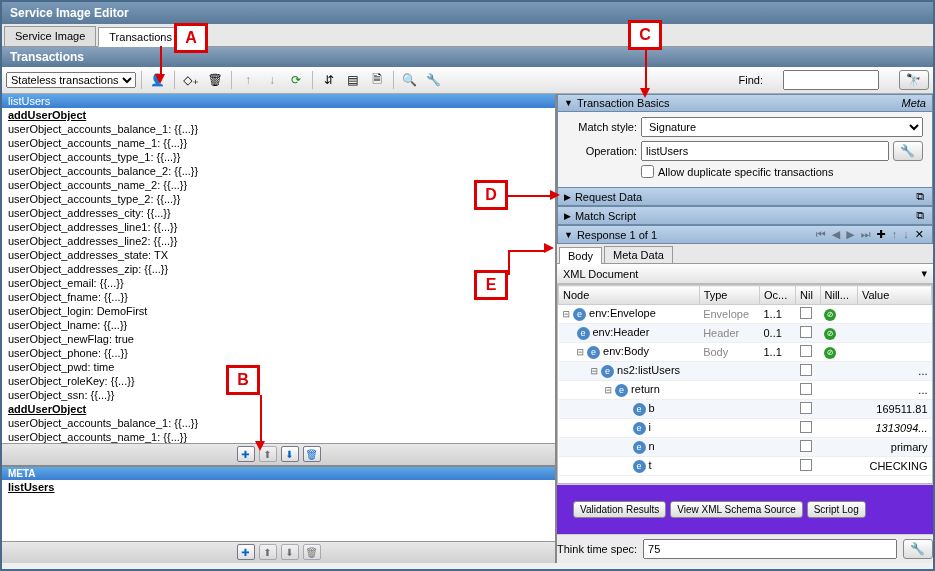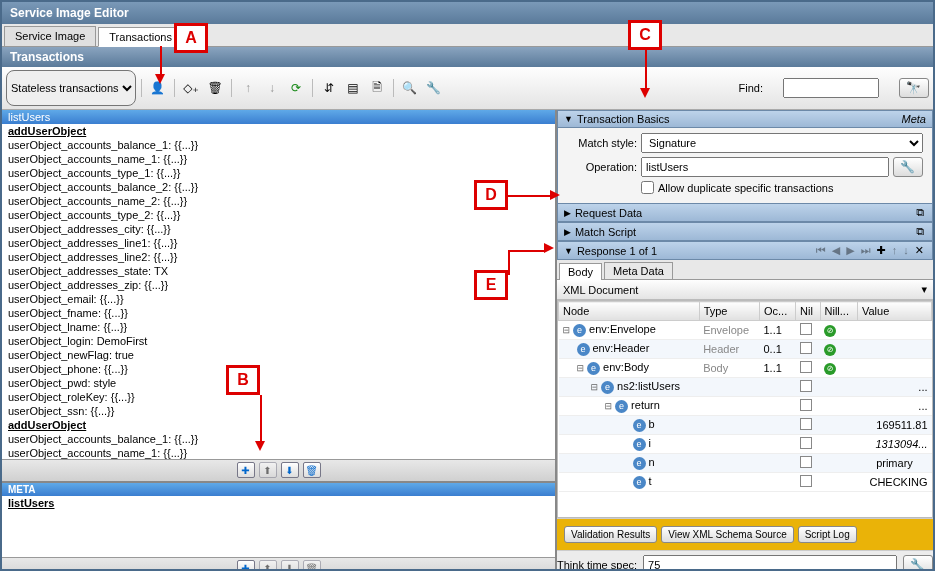--- a/index.html
+++ b/index.html
@@ -50,22 +50,21 @@
   .toolbar {
     background: linear-gradient(to bottom, #fefefe, #e4e4e4);
     border-bottom: 1px solid #aaa;
     padding: 3px 4px;
     display: flex;
     align-items: center;
     gap: 2px;
   }
   .toolbar select {
     font-size: 11px;
-    height: 36px;
-    border-radius: 8px;
+    height: 16px;
   }
   .tool-sep {
     width: 1px;
     height: 18px;
     background: #bbb;
     margin: 0 3px;
   }
   .tool-btn {
     width: 22px;
     height: 20px;
@@ -239,22 +238,22 @@
     margin-right:3px;
   }
   .noentry {
     display:inline-block;width:12px;height:12px;border-radius:50%;
     background:#2a9b2a;color:white;font-size:8px;text-align:center;line-height:12px;
   }
   .chk {
     display:inline-block;width:12px;height:12px;border:1px solid #888;background:#fff;
   }
   .bottom-btns {
-    display:flex;gap:4px;padding:7px;
-    background: #eab308;
+    display:flex;gap:4px;padding:16px;
+    background: #6d28d9;
     border-top:1px solid #ccc;
   }
   .bottom-btns button {
     font-size:10px;padding:2px 6px;
     border:1px solid #888;border-radius:3px;
     background:linear-gradient(to bottom,#fff,#ddd);
     cursor:pointer;
   }
   .think-row {
     display:flex;align-items:center;gap:6px;
@@ -359,25 +358,25 @@
       <div class="tree-row">userObject_accounts_balance_2: {{...}}</div>
       <div class="tree-row">userObject_accounts_name_2: {{...}}</div>
       <div class="tree-row">userObject_accounts_type_2: {{...}}</div>
       <div class="tree-row">userObject_addresses_city: {{...}}</div>
       <div class="tree-row">userObject_addresses_line1: {{...}}</div>
       <div class="tree-row">userObject_addresses_line2: {{...}}</div>
       <div class="tree-row">userObject_addresses_state: TX</div>
       <div class="tree-row">userObject_addresses_zip: {{...}}</div>
       <div class="tree-row">userObject_email: {{...}}</div>
       <div class="tree-row">userObject_fname: {{...}}</div>
+      <div class="tree-row">userObject_login: DemoFirst</div>
       <div class="tree-row">userObject_lname: {{...}}</div>
-      <div class="tree-row">userObject_login: DemoFirst</div>
       <div class="tree-row">userObject_newFlag: true</div>
       <div class="tree-row">userObject_phone: {{...}}</div>
-      <div class="tree-row">userObject_pwd: style</div>
+      <div class="tree-row">userObject_pwd: time</div>
       <div class="tree-row">userObject_roleKey: {{...}}</div>
       <div class="tree-row">userObject_ssn: {{...}}</div>
       <div class="tree-row bold">addUserObject</div>
       <div class="tree-row">userObject_accounts_balance_1: {{...}}</div>
       <div class="tree-row">userObject_accounts_name_1: {{...}}</div>
     </div>
     <div class="mini-toolbar">
       <button class="mini-btn" style="color:#0066cc">✚</button>
       <button class="mini-btn" style="opacity:.5">⬆</button>
       <button class="mini-btn" style="color:#0066cc">⬇</button>
@@ -526,21 +525,21 @@
               <td><span class="chk"></span></td>
               <td></td>
               <td style="text-align: right; font-style: italic;">1313094...</td>
             </tr>
             <tr>
               <td><span class="node-indent" style="width:70px"></span><span class="elem-badge">e</span>n</td>
               <td style="color: rgb(136, 136, 136);"></td>
               <td></td>
               <td><span class="chk"></span></td>
               <td></td>
-              <td style="text-align: center;">primary</td>
+              <td style="text-align: right;">primary</td>
             </tr>
             <tr>
               <td><span class="node-indent" style="width:70px"></span><span class="elem-badge">e</span>t</td>
               <td style="color: rgb(136, 136, 136);"></td>
               <td></td>
               <td><span class="chk"></span></td>
               <td></td>
               <td style="text-align: right;">CHECKING</td>
             </tr>
           </tbody>

